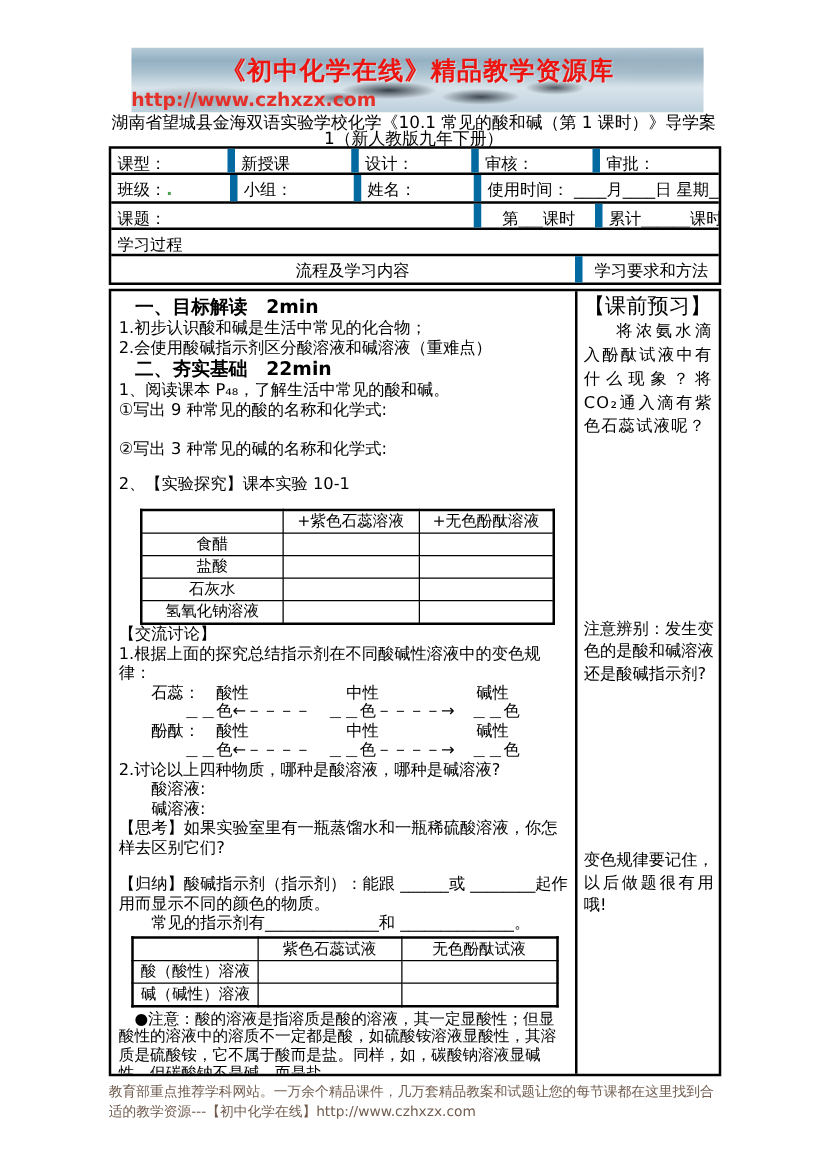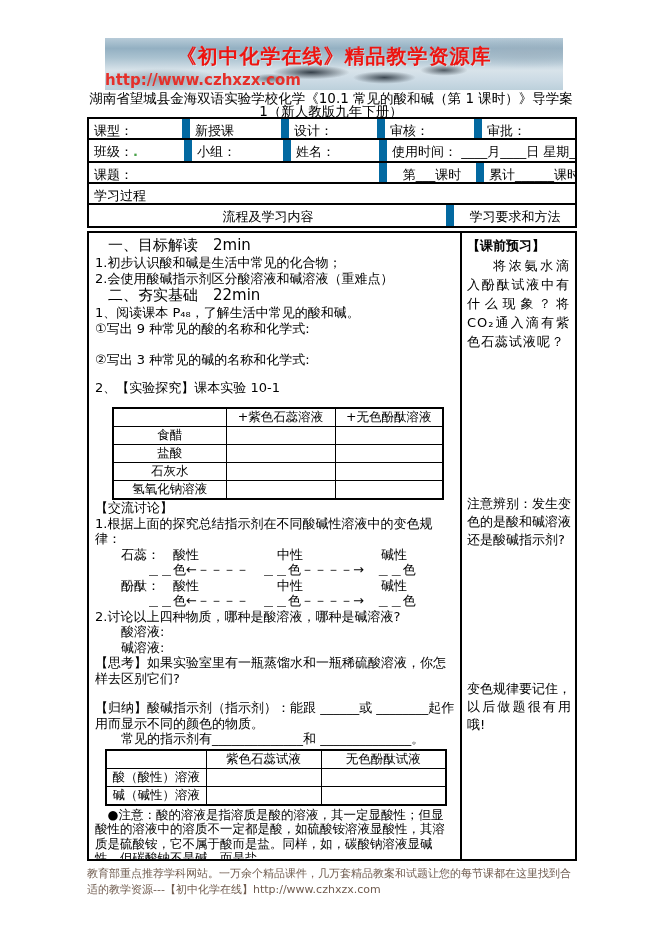--- a/index.html
+++ b/index.html
@@ -25,50 +25,50 @@
 
   
   .doc-title{position:absolute;left:83px;top:92px;width:496px;text-align:center;
     font-size:13.5px;line-height:13px;}
 
   
   .info-table{position:absolute;left:87px;top:117px;width:490px;
     border:2px solid #000;box-sizing:border-box;font-size:13px;}
   .i-row{display:flex;border-top:2px solid #000;}
   .i-row:first-child{border-top:none;}
-  .i-cell{border-left:8px solid #0369a1;box-sizing:border-box;padding:3px 4px 0 5px;
+  .i-cell{border-left:6px solid #0369a1;box-sizing:border-box;padding:3px 4px 0 5px;
     white-space:nowrap;overflow:hidden;}
   .i-cell:first-child{border-left:none;}
-  .r1{height:19px;} .r2{height:21px;} .r3{height:19px;} .r4{height:19px;} .r5{height:21px;}
+  .r1{height:19px;} .r2{height:21px;} .r3{height:19px;} .r4{height:19px;} .r5{height:21px;padding-left:14px;}
   .ct{text-align:center;}
   .green-dot{color:#4aa24a;font-weight:bold;}
 
   
   .main-table{position:absolute;left:87px;top:231px;width:490px;height:630px;
     border:2px solid #000;box-sizing:border-box;display:flex;}
   .left-cell{width:371px;box-sizing:border-box;padding:3px 5px 0 6px;overflow:hidden;}
   .right-cell{flex:1;border-left:2px solid #000;position:relative;
     box-sizing:border-box;padding:4px 5px;overflow:hidden;}
 
-  .h-sec{font-size:15px;font-weight:normal;line-height:19px;padding-left:13px;}
+  .h-sec{font-size:15px;font-weight:bold;line-height:19px;padding-left:13px;}
   .bl{font-size:13px;line-height:15.5px;}
   .sp16{height:16px;} .sp12{height:12px;} .sp14{height:14px;}
 
   table.wtab{border-collapse:collapse;border:2px solid #000;table-layout:fixed;
     font-size:12.5px;}
   table.wtab td{border:1px solid #000;text-align:center;padding:0 2px;overflow:hidden;white-space:nowrap;}
   .exp-tab{width:330px;margin:12px 0 0 17px;}
   .exp-tab td{height:14px;}
   .sum-tab{width:340px;margin:2px 0 0 10px;}
   .sum-tab td{height:17px;}
 
   .note-p{font-size:12.5px;line-height:14.5px;margin-top:2px;}
 
   
-  .prev-title{font-size:13px;font-weight:bold;line-height:17px;}
+  .prev-title{font-size:17px;font-weight:normal;line-height:17px;}
   .prev-text{font-size:13px;line-height:19px;text-indent:2em;text-align:justify;
     letter-spacing:1px;margin-top:2px;}
   .side-note1{position:absolute;left:5px;right:4px;top:262px;
     font-size:13px;line-height:18px;text-align:justify;}
   .side-note2{position:absolute;left:5px;right:4px;top:447px;
     font-size:13px;line-height:18px;text-align:justify;}
 
   
   .footer{position:absolute;left:87px;top:866px;width:494px;
     font-size:11px;line-height:16px;color:#6f5b4e;}

